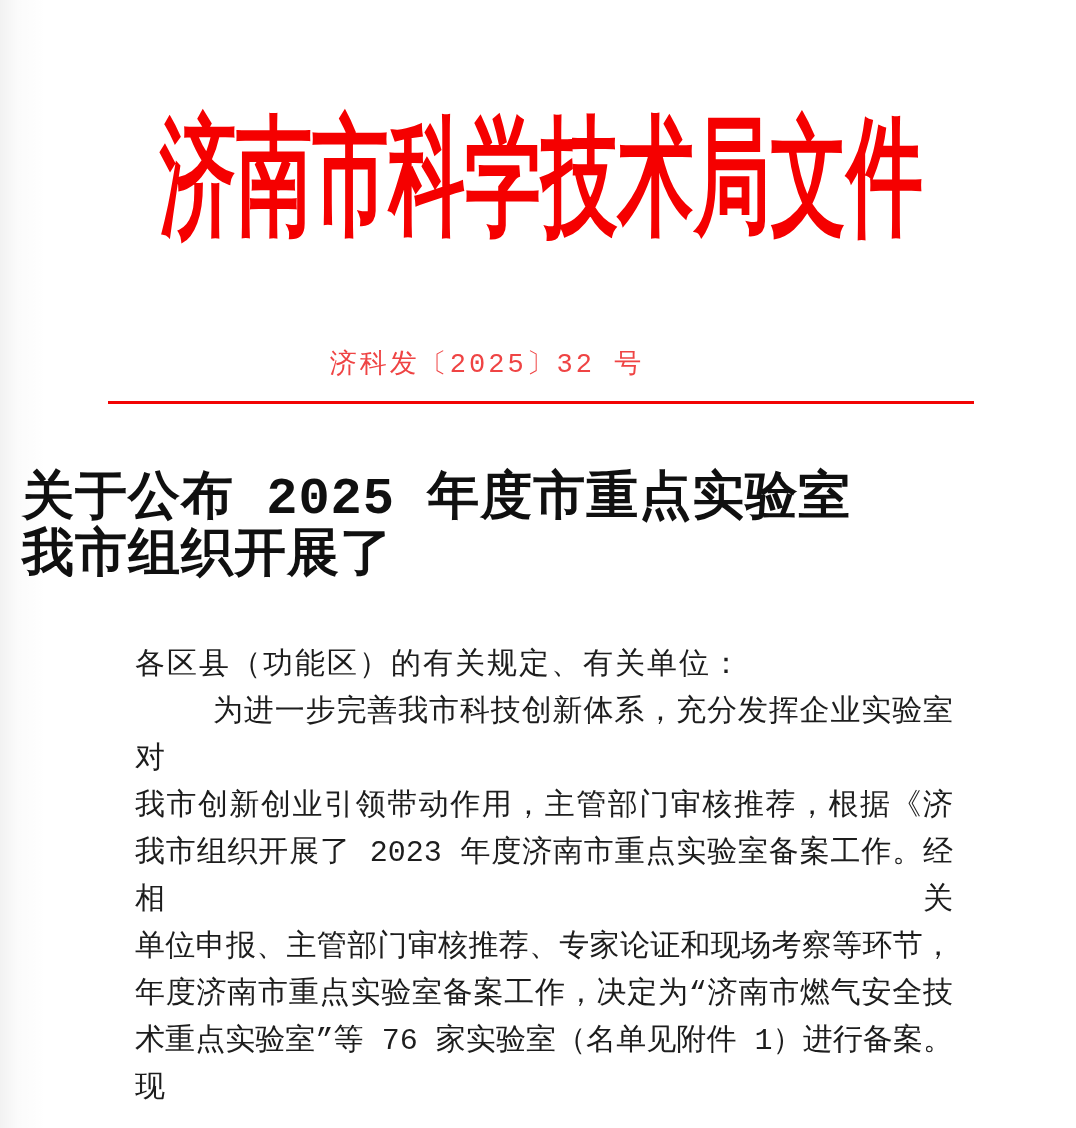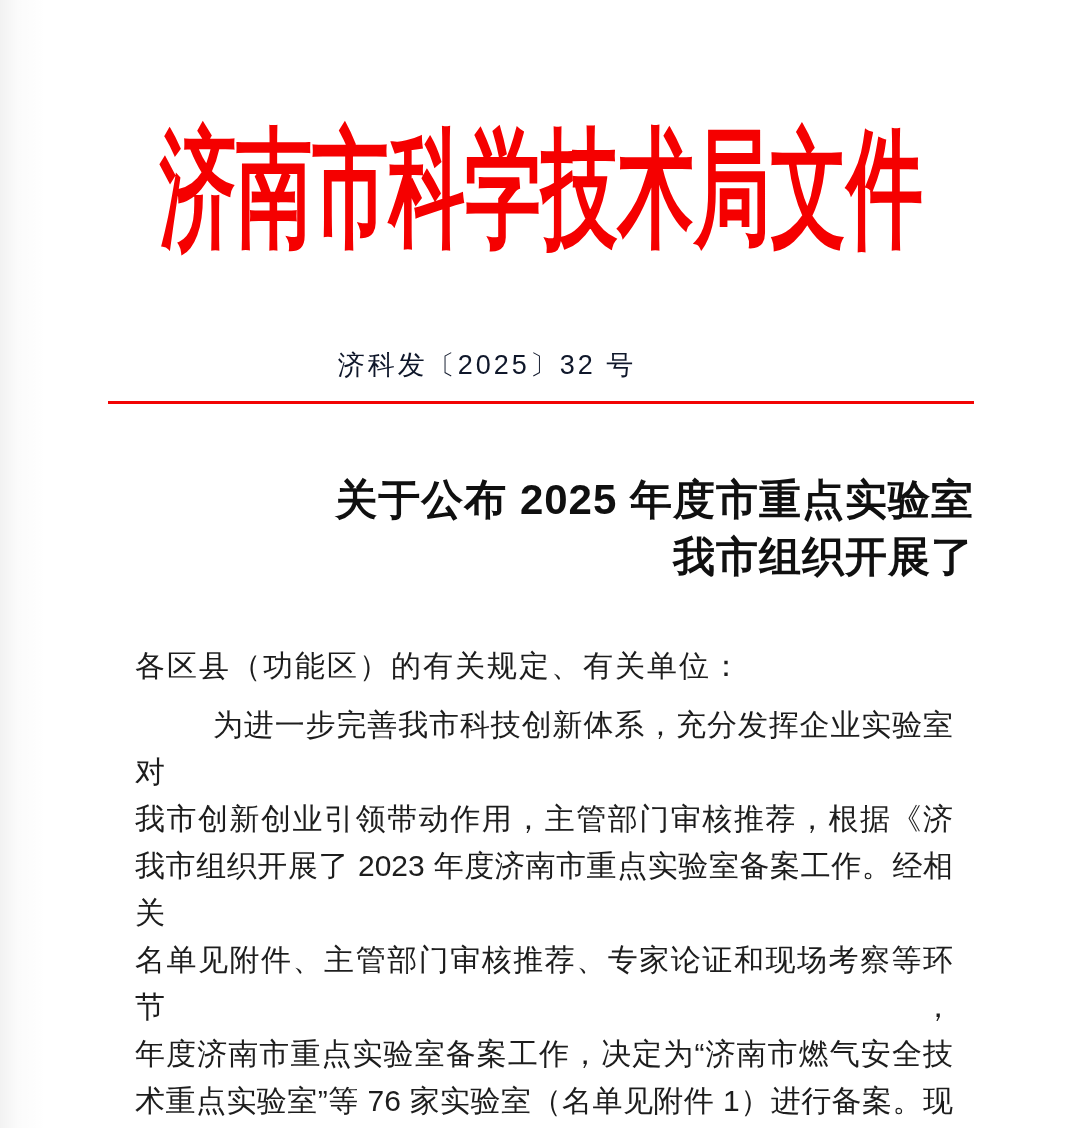--- a/index.html
+++ b/index.html
@@ -6,21 +6,21 @@
     margin: 0;
     padding: 0;
     background: #ffffff;
   }
   .page {
     position: relative;
     width: 974px;
     height: 1128px;
     background: #ffffff;
     overflow: hidden;
-    font-family: Liberation Sans, sans-serif;
+    font-family: Liberation Mono, monospace;
     color: var(--text, #1d1d1d);
   }
   .edge-shadow {
     position: absolute;
     left: 0; top: 0; bottom: 0;
     width: 46px;
     background: linear-gradient(to right, rgba(0,0,0,0.05), rgba(0,0,0,0.015) 40%, rgba(0,0,0,0));
     pointer-events: none;
   }
   
@@ -41,41 +41,42 @@
   }
   .doc-number {
     position: absolute;
     top: 348px;
     left: 0;
     width: 100%;
     text-align: center;
     font-size: 27px;
     line-height: 34px;
     letter-spacing: 3px;
-    color: #0f172a;
+    color: #ef4444;
   }
   .red-divider {
     position: absolute;
     top: 401px;
     left: 108px;
     width: 920px;
     height: 3px;
     background: var(--divider_red, #f50000);
   }
   .doc-title {
     position: absolute;
     top: 471px;
     left: 0;
     width: 100%;
-    text-align: right;
-    font-size: 42px;
+    text-align: left;
+    font-size: 52px;
     font-weight: bold;
     line-height: 57px;
     letter-spacing: 1px;
     color: #101010;
+    padding-left: 22px;
   }
   .body-block {
     position: absolute;
     top: 642px;
     left: 135px;
     width: 818px;
     font-size: 30px;
     line-height: 47px;
     color: #1d1d1d;
   }
@@ -86,21 +87,20 @@
   .para-line {
     letter-spacing: 2px;
   }
   .para-line.justify {
     letter-spacing: normal;
     text-align: justify;
     text-align-last: justify;
   }
   .para-line.indent {
     text-indent: 78px;
-    margin-top: 12px;
   }
 </style>
 </head>
 <body>
 
 <div class="page">
 
   <div class="edge-shadow"></div>
 
   <div class="agency-header">济南市科学技术局文件</div>
@@ -113,19 +113,19 @@
     <div>关于公布 2025 年度市重点实验室</div>
     <div>我市组织开展了</div>
   </div>
 
   <div class="body-block">
     <div class="salutation">各区县（功能区）的有关规定、有关单位：</div>
     <div class="paragraph">
         <div class="para-line indent justify">为进一步完善我市科技创新体系，充分发挥企业实验室对</div>
         <div class="para-line justify">我市创新创业引领带动作用，主管部门审核推荐，根据《济</div>
         <div class="para-line justify">我市组织开展了 2023 年度济南市重点实验室备案工作。经相关</div>
-        <div class="para-line justify">名单见附件、主管部门审核推荐、专家论证和现场考察等环节，</div>
+        <div class="para-line justify">单位申报、主管部门审核推荐、专家论证和现场考察等环节，</div>
         <div class="para-line justify">年度济南市重点实验室备案工作，决定为“济南市燃气安全技</div>
         <div class="para-line justify">术重点实验室”等 76 家实验室（名单见附件 1）进行备案。现</div>
       </div>
   </div>
 
 </div>
 
 </body></html>

